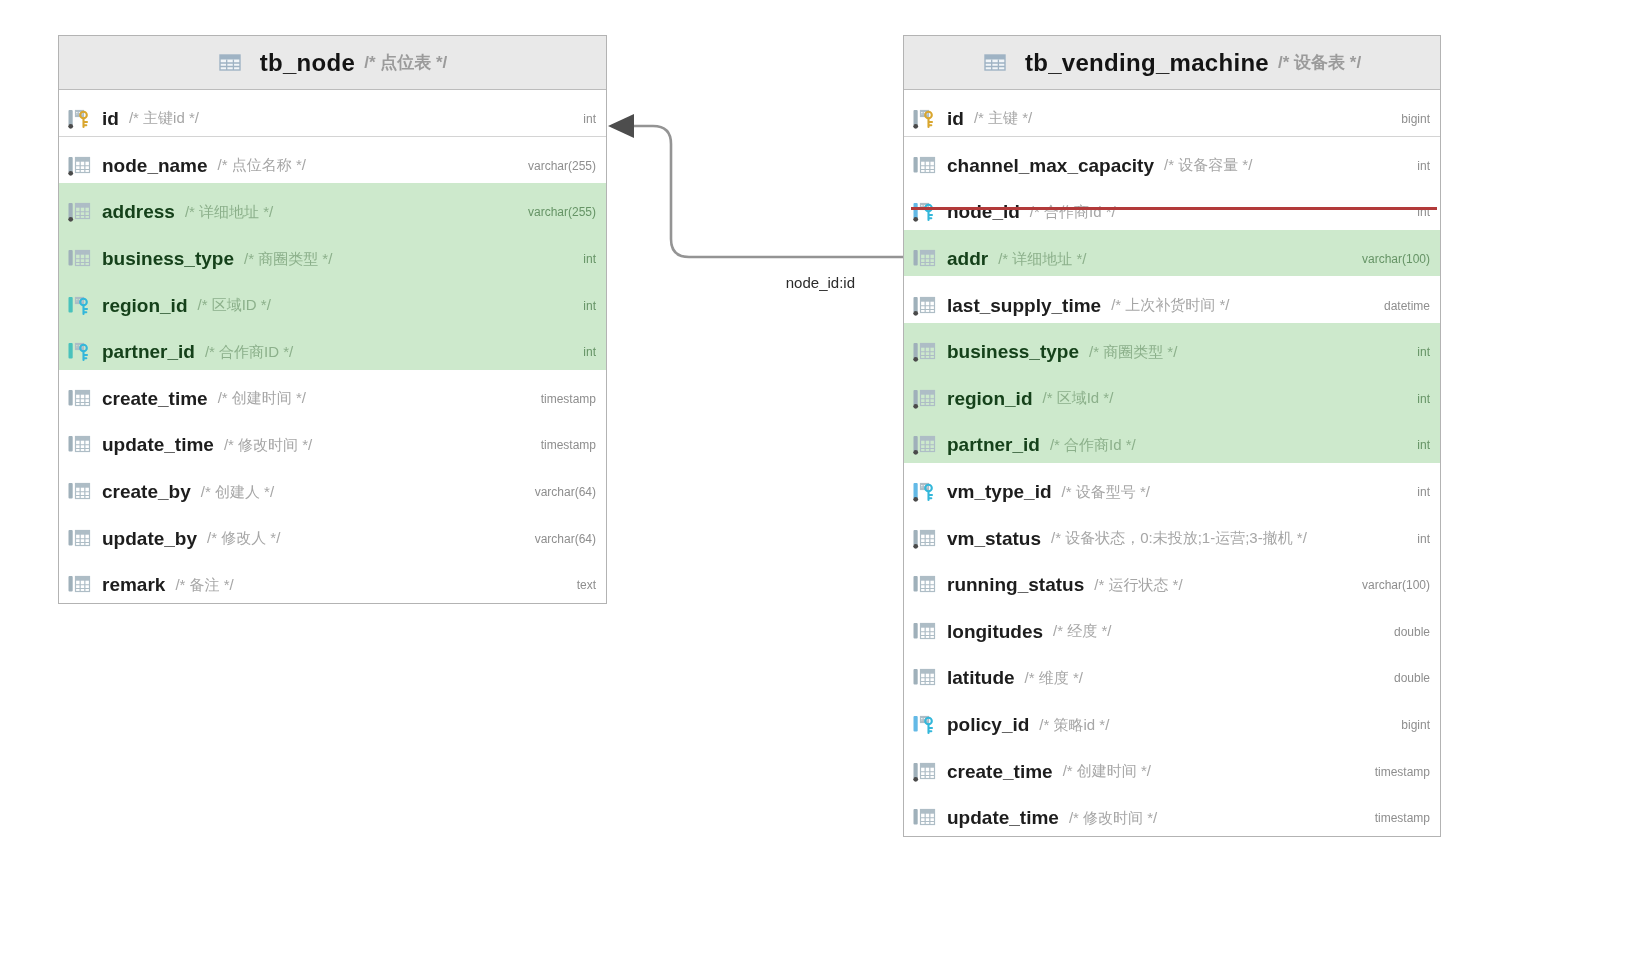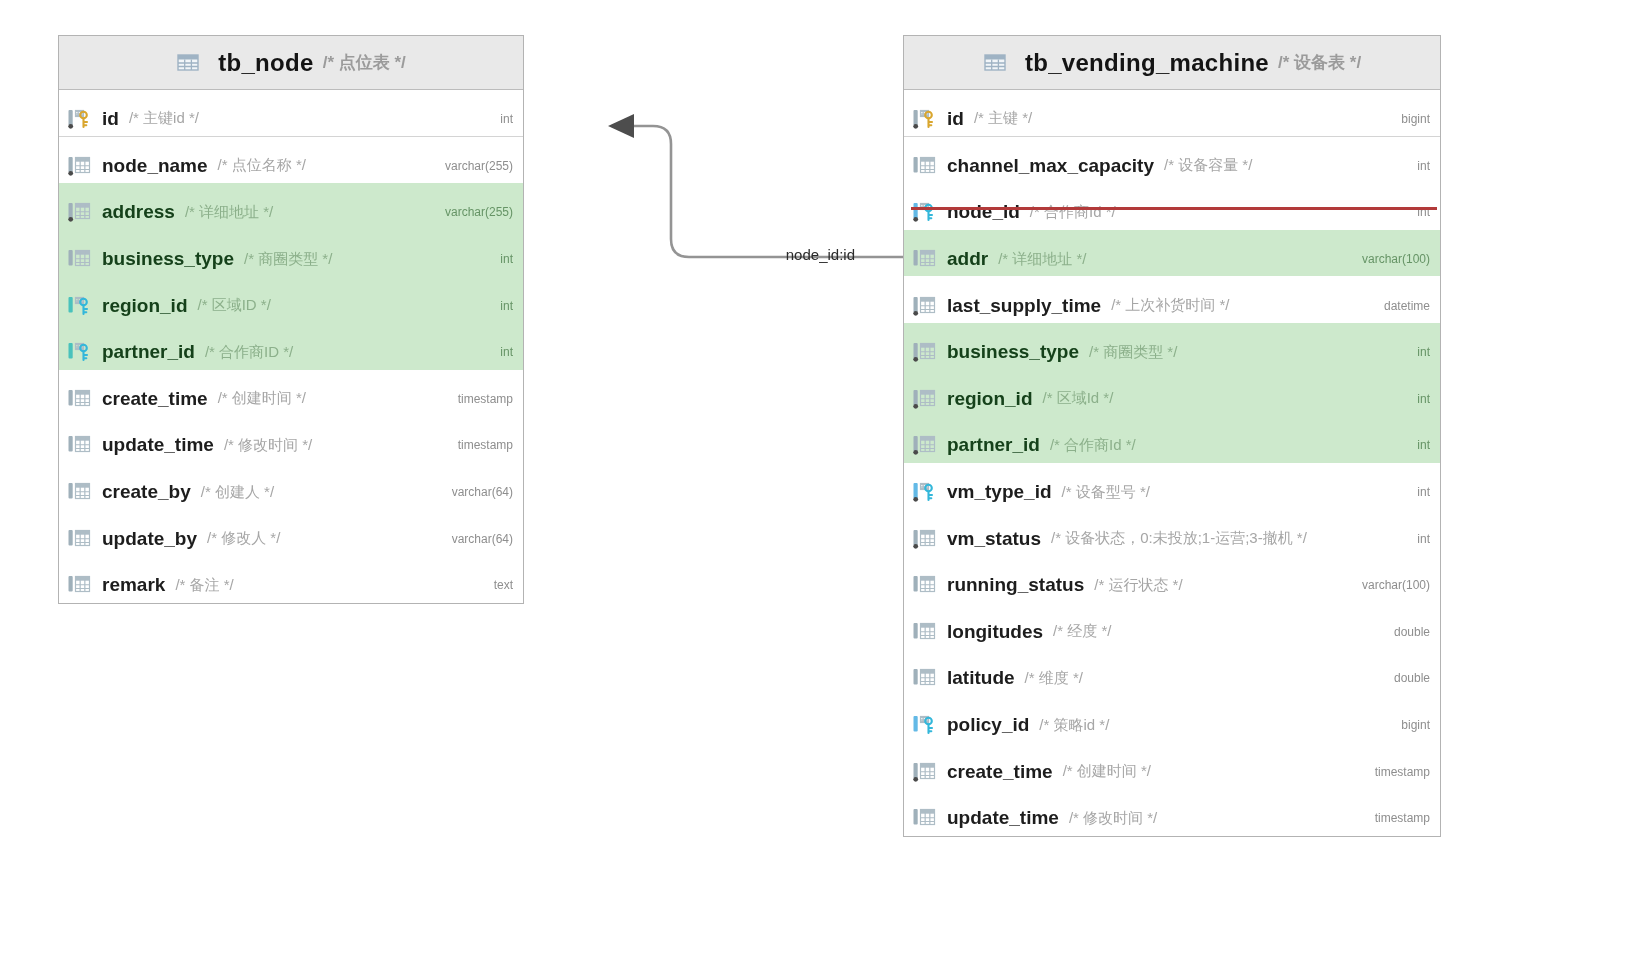--- a/index.html
+++ b/index.html
@@ -7,21 +7,21 @@
     width:1651px;height:972px;position:relative;overflow:hidden;
     background:#ffffff;
     font-family:"Liberation Sans","DejaVu Sans",sans-serif;
   }
   .db-table{
     position:absolute;
     background:#ffffff;
     border:1px solid #b3b3b3;
     box-sizing:border-box;
   }
-  .db-table--node{left:58px;top:35px;width:466px;}
+  .db-table--node{left:58px;top:35px;width:549px;}
   .db-table--vm{left:903px;top:35px;width:538px;}
   .db-table__header{
     height:53px;
     background:#e9e9e9;
     border-bottom:1px solid #bcbcbc;
     display:flex;align-items:center;justify-content:center;
     gap:9px;
   }
   .db-table__title{
     font-size:24px;font-weight:bold;color:#141414;letter-spacing:0.3px;
@@ -54,21 +54,21 @@
   .db-row--green .db-row__type{color:#669466;}
   .db-row__strike{
     position:absolute;left:7px;right:3px;top:calc(50% + 1px);
     height:2.6px;background:#b23a3a;pointer-events:none;
   }
   #connector-layer{
     position:absolute;left:0;top:0;width:1651px;height:972px;
     pointer-events:none;
   }
   .rel-label{
-    position:absolute;left:700px;top:246px;width:155px;
+    position:absolute;left:700px;top:274px;width:155px;
     text-align:right;font-size:15px;color:#2b2b2b;
   }
 </style>
 </head>
 <body>
 
 <svg id="connector-layer" viewBox="0 0 1651 972">
   <g>
     <path d="M 903 257 H 689 Q 671 257 671 239 V 144 Q 671 126 653 126 H 633" fill="none" stroke="#949494" stroke-width="2.6"></path>
     <polygon points="608,126 634,114 634,138" fill="#4d4d4d"></polygon>

